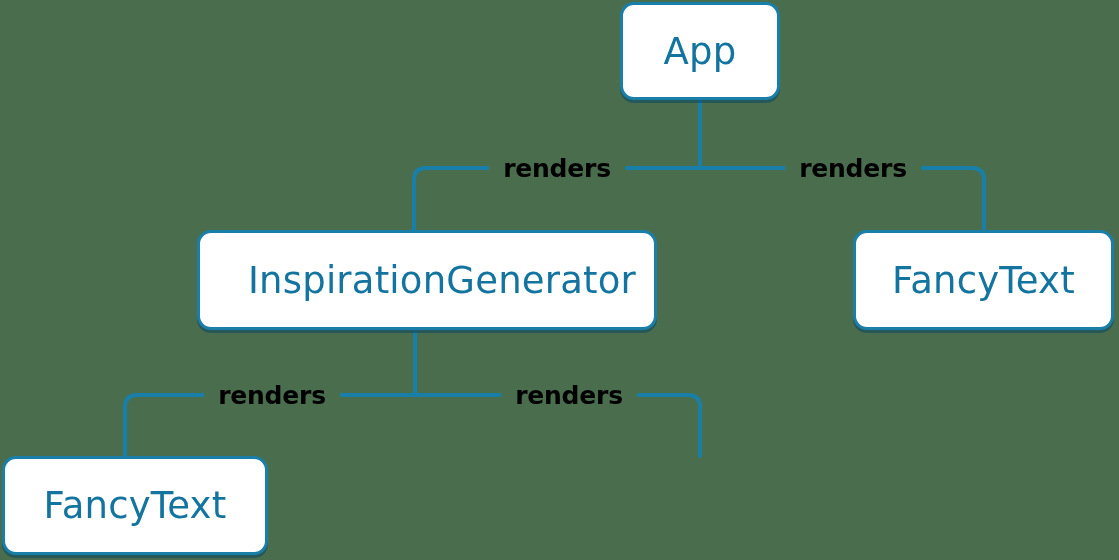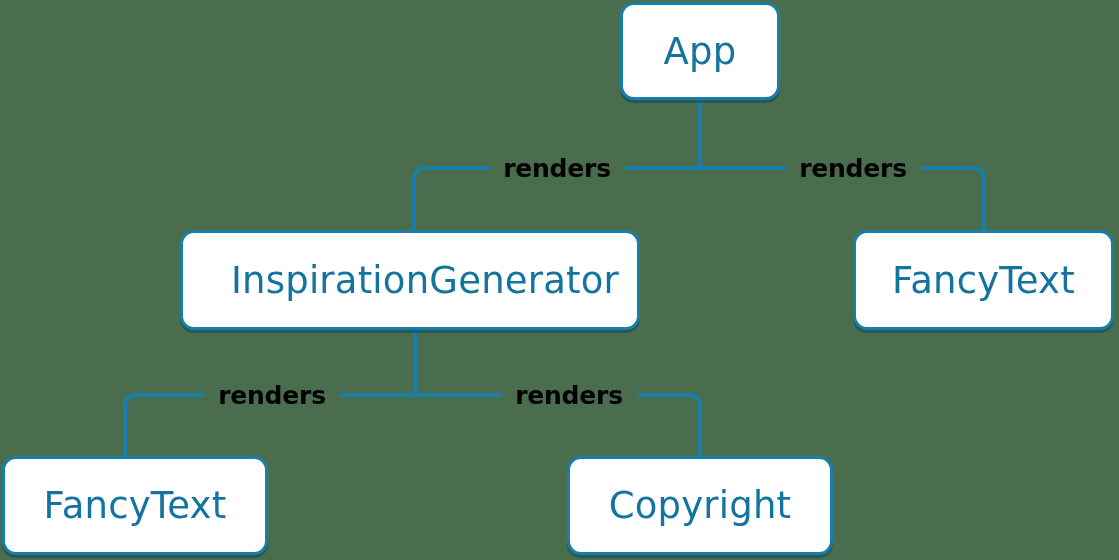--- a/index.html
+++ b/index.html
@@ -74,35 +74,32 @@
       <path d="M415 395 L137 395 Q125 395 125 407 L125 456"></path>
 
       <path d="M415 395 L688 395 Q700 395 700 407 L700 456"></path>
     </g>
   </svg>
 
   <div class="node" style="left:620px; top:2px; width:160px; height:98px;">
     <span>App</span>
   </div>
 
-  <div class="node" style="left:180px; top:230px; width:460px; height:100px;padding-left:30px;">
+  <div class="node" style="left:197px; top:230px; width:460px; height:100px;padding-left:30px;">
     <span>InspirationGenerator</span>
   </div>
 
   <div class="node" style="left:853px; top:230px; width:261px; height:100px;">
     <span>FancyText</span>
   </div>
 
   <div class="node" style="left:2px; top:456px; width:266px; height:99px;">
     <span>FancyText</span>
   </div>
 
-  <div class="node" style="left:567px; top:456px; width:266px; height:99px;">
-    <span>Copyright</span>
-  </div>
 
   <div class="edge-label" style="left:557px; top:168px; padding:0 14px; background:#4a6e4d;">renders</div>
 
   <div class="edge-label" style="left:853px; top:168px; padding:0 14px; background:#4a6e4d;">renders</div>
 
   <div class="edge-label" style="left:272px; top:395px; padding:0 14px; background:#4a6e4d;">renders</div>
 
   <div class="edge-label" style="left:569px; top:395px; padding:0 14px; background:#4a6e4d;">renders</div>
 
 </div>

